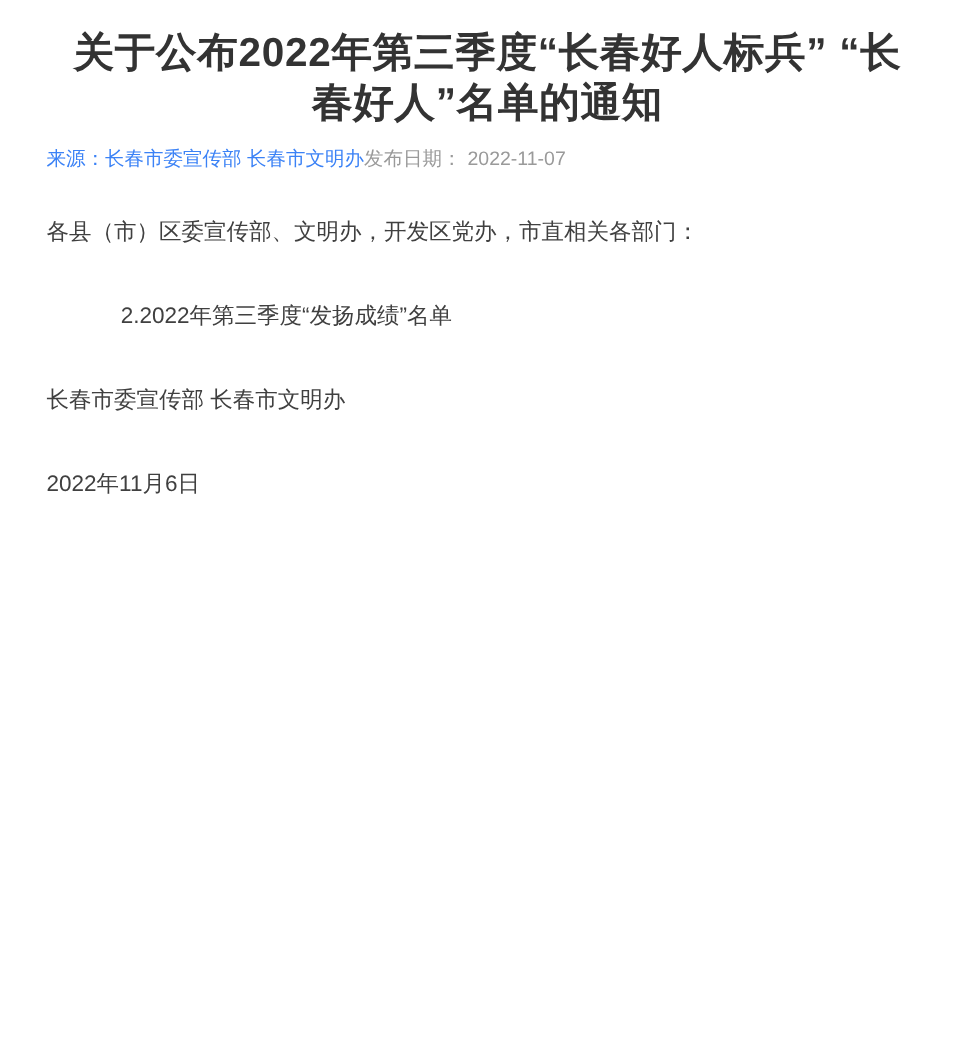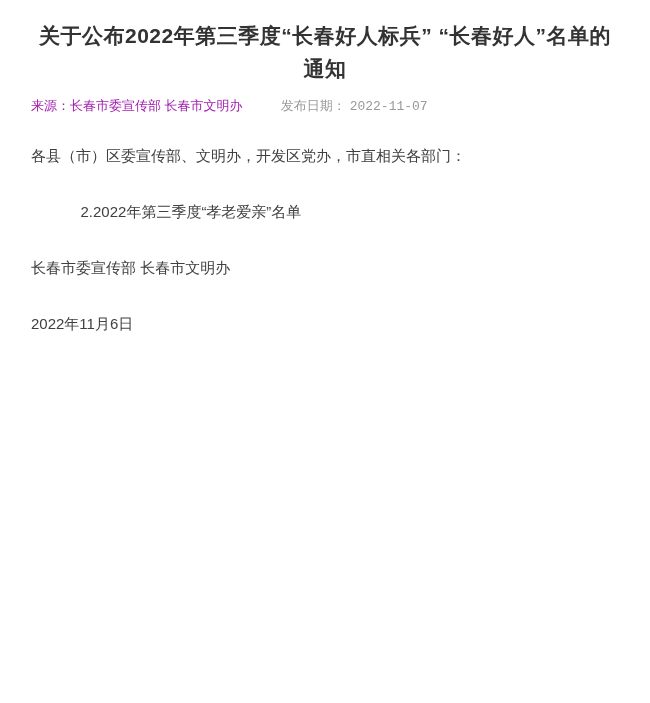--- a/index.html
+++ b/index.html
@@ -16,45 +16,43 @@
     height: 703px;
     background: #ffffff;
     box-sizing: border-box;
   }
   .article {
     padding: 0 31px;
     box-sizing: border-box;
   }
   .article-title {
     margin: 19px 6px 0 6px;
-    font-size: 21px;
+    font-size: 27px;
     line-height: 33px;
     font-weight: bold;
     color: #333333;
     text-align: center;
     letter-spacing: 0.5px;
   }
   .meta-row {
     margin-top: 13px;
     font-size: 13px;
     line-height: 15px;
     color: #555555;
     white-space: nowrap;
   }
   .meta-source-label,
   .meta-source {
-    color: #a21caf;
+    color: #3b82f6;
   }
   .meta-date-label,
   .meta-date {
     color: #9a9a9a;
   }
   .meta-date-group {
-    margin-left: 38px;
-    font-family: Liberation Mono, monospace;
   }
   .meta-date {
     margin-left: 4px;
   }
   .content {
     margin-top: 17px;
     font-size: 15px;
     color: #404040;
   }
   .content p {
@@ -94,21 +92,21 @@
     <div class="meta-row">
       <span class="meta-source-label">来源：</span><span class="meta-source">长春市委宣传部 长春市文明办</span><span class="meta-date-group"><span class="meta-date-label">发布日期：</span><span class="meta-date">2022-11-07</span></span>
     </div>
 
     <div class="content">
       <p class="salutation">各县（市）区委宣传部、文明办，开发区党办，市直相关各部门：</p>
 
 
 
 
-      <p class="attach-second">2.2022年第三季度“孝老爱亲”名单</p>
+      <p class="attach-second">2.2022年第三季度“发扬成绩”名单</p>
 
       <p class="signature">长春市委宣传部 长春市文明办</p>
 
       <p class="sign-date">2022年11月6日</p>
     </div>
 
   </div>
 </div>
 
 </body></html>

